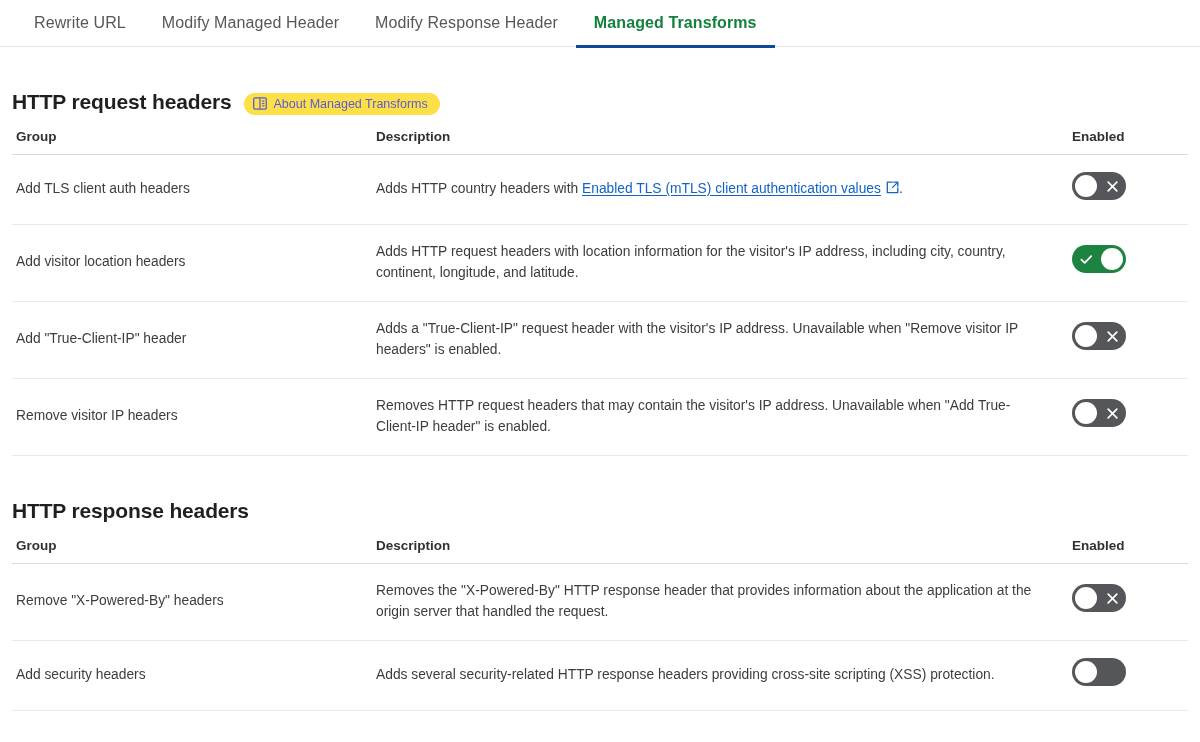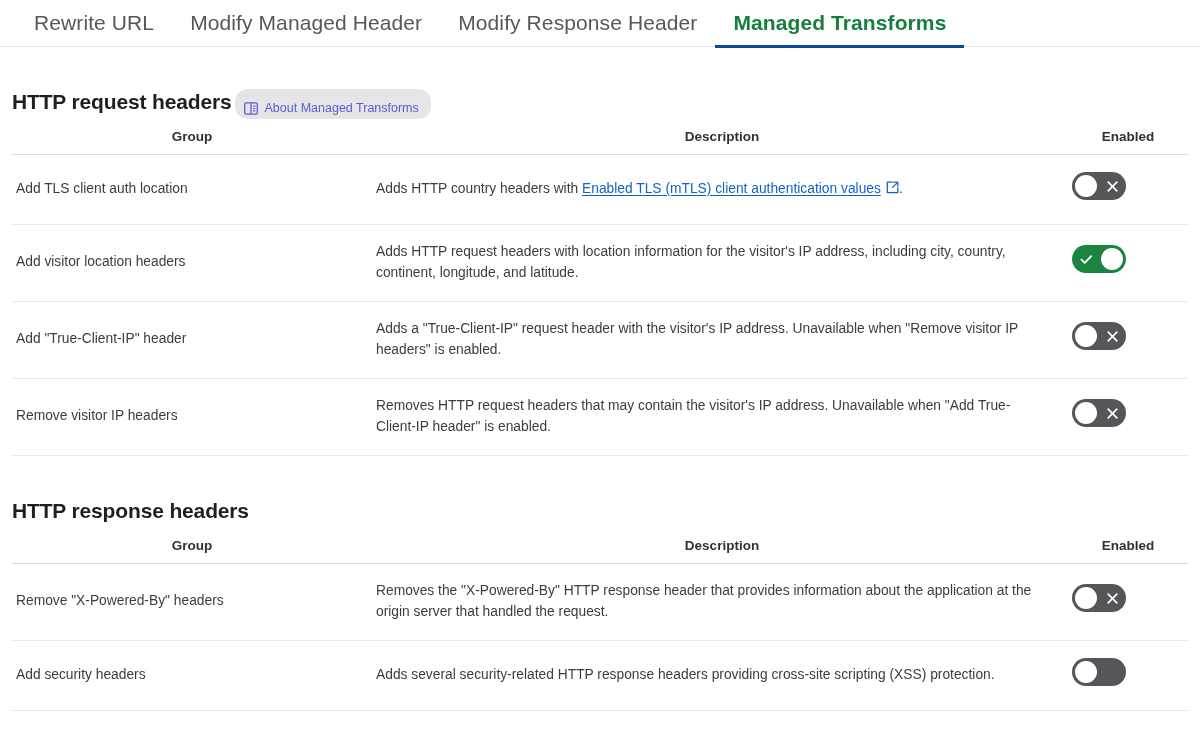--- a/index.html
+++ b/index.html
@@ -20,21 +20,21 @@
     display: flex;
     align-items: center;
     padding-left: 24px;
   }
   .tab {
     position: relative;
     height: 47px;
     display: flex;
     align-items: center;
     padding: 8px 18px;
-    font-size: 21px;
+    font-size: 16px;
     color: #555759;
     letter-spacing: 0.1px;
     cursor: pointer;
     white-space: nowrap;
   }
   .tab:first-child { padding-left: 10px; }
   .tab.active {
     color: #15803d;
     font-weight: 600;
   }
@@ -47,58 +47,58 @@
   }
 
   
   .page { padding: 0 12px; }
 
   .section { margin-top: 0; }
 
   .section-head {
     display: flex;
     align-items: center;
-    gap: 3px;
+    gap: 12px;
     height: 34px;
     margin-top: 38px;
     margin-bottom: 6px;
   }
   .section-title {
     font-size: 21px;
     font-weight: 700;
     color: #1d1f20;
     letter-spacing: -0.15px;
   }
   .doc-badge {
     display: inline-flex;
-    align-items: flex-end;
+    align-items: flex-start;
     gap: 7px;
-    background: #e5e5e5;
+    background: #fde047;
     border-radius: 13px;
-    padding: 12px 12px 4px 9px;
+    padding: 4px 12px 4px 9px;
     font-size: 12.5px;
     color: #5b5bd6;
     cursor: pointer;
     position: relative;
     top: 2px;
   }
   .doc-badge svg { display: block; }
 
   
   table.mt {
     width: 100%;
     border-collapse: collapse;
     table-layout: fixed;
   }
   table.mt col.c-group { width: 360px; }
   table.mt col.c-desc  { width: 700px; }
   table.mt col.c-en    { width: 116px; }
 
   table.mt thead th {
-    text-align: center;
+    text-align: left;
     font-size: 13.5px;
     font-weight: 700;
     color: #2f3133;
     padding: 4px 4px 10px 4px;
     border-bottom: 1px solid #d9dadb;
     vertical-align: bottom;
   }
   table.mt thead th.en { padding-left: 0; margin-top: 28px; }
 
   table.mt tbody td {
@@ -195,21 +195,21 @@
       <thead>
         <tr>
           <th>Group</th>
           <th>Description</th>
           <th class="en">Enabled</th>
         </tr>
       </thead>
       <tbody>
 
         <tr>
-          <td>Add TLS client auth location</td>
+          <td>Add TLS client auth headers</td>
           <td class="desc"><span>Adds HTTP country headers with </span><a class="ext-link">Enabled TLS (mTLS) client authentication values</a><span class="ext-icon"><svg width="13" height="13" viewBox="0 0 13 13" fill="none">
                   <path d="M6.6 1.2 H1.3 V11.7 H11.8 V6.4" stroke="#1363c6" stroke-width="1.3" stroke-linejoin="round"></path>
                   <path d="M7.8 1.2 H11.8 V5.2" stroke="#1363c6" stroke-width="1.3" stroke-linecap="round" stroke-linejoin="round"></path>
                   <path d="M11.6 1.4 L6.6 6.4" stroke="#1363c6" stroke-width="1.3" stroke-linecap="round"></path>
                 </svg></span><span>.</span></td>
           <td class="en">
             <span class="toggle">
               <span class="knob"></span>
               <span class="mark">
                 <svg width="11" height="11" viewBox="0 0 11 11">

